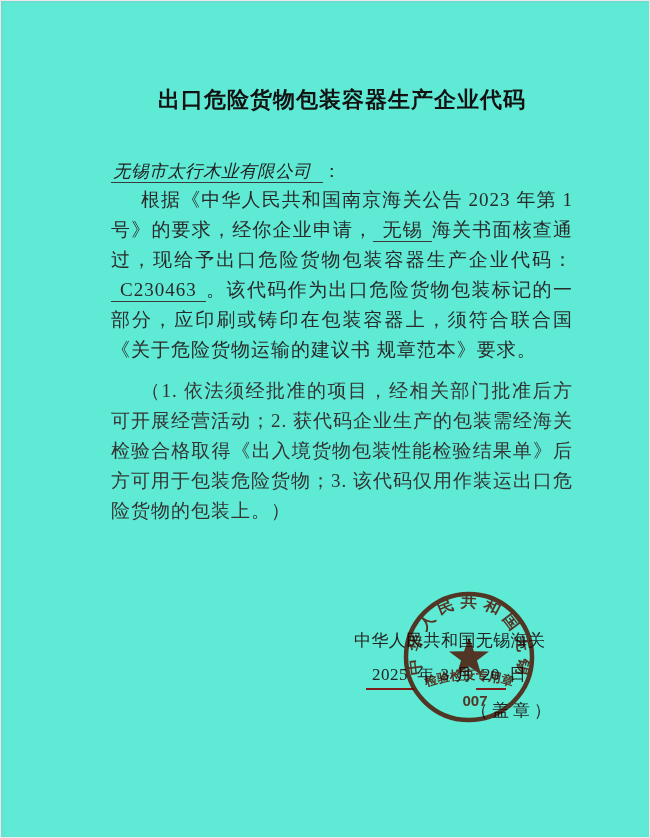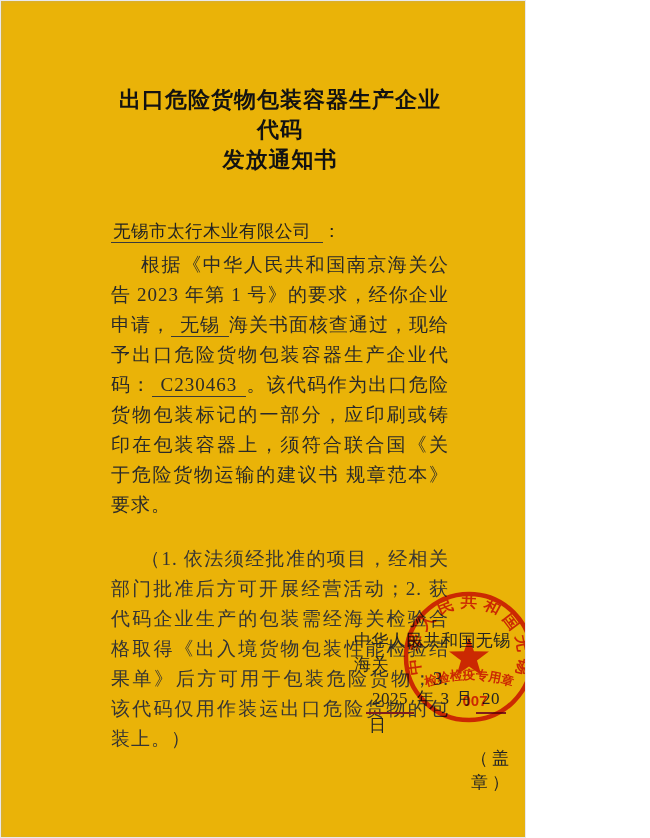--- a/index.html
+++ b/index.html
@@ -4,22 +4,22 @@
 <style>
   * { margin:0; padding:0; box-sizing:border-box; }
   html, body { width:650px; height:838px; }
   body {
     background:#ffffff;
     font-family:"Liberation Serif", serif;
     color:#262626;
   }
   .page {
     position:relative;
-    width:526px; height:838px;
-    background:#eab308;
+    width:650px; height:838px;
+    background:#5eead4;
     border:1px solid #e9e9ec;
     box-shadow: inset 2px 0 3px rgba(170,170,185,0.18), inset 0 2px 3px rgba(170,170,185,0.14);
     overflow:hidden;
   }
   .content { padding:84px 76px 0 110px; }
   .title {
     text-align:center;
     font-weight:bold;
     font-size:22px;
     line-height:30px;
@@ -29,30 +29,31 @@
   .addressee {
     margin-top:42px;
     font-size:17.5px;
     line-height:28px;
     color:#222;
     letter-spacing:0.5px;
   }
   .addressee .name {
     border-bottom:1px solid #3a3a3a;
     padding:0 12px 1px 2px;
+    font-style:italic;
   }
   .para {
     font-size:19px;
     line-height:30px;
     letter-spacing:1px;
     text-align:justify;
     color:#2a2a2a;
   }
-  .p1 { margin-top:5px; text-indent:30px; }
-  .p2 { margin-top:24px; text-indent:30px; color:#343434; }
+  .p1 { text-indent:30px; }
+  .p2 { margin-top:11px; text-indent:30px; color:#343434; }
   .blank {
     border-bottom:1px solid #3a3a3a;
     padding:0 9px 1px 9px;
     white-space:nowrap;
   }
   .signature {
     position:absolute;
     left:353px; top:628px;
     font-size:17px;
     line-height:24px;
@@ -81,21 +82,20 @@
   }
 </style>
 </head>
 <body>
 
 <div class="page">
   <div class="content">
 
     <div class="title">
       <div>出口危险货物包装容器生产企业代码</div>
-      <div>发放通知书</div>
     </div>
 
     <div class="addressee"><span class="name">无锡市太行木业有限公司</span><span>：</span></div>
 
     <p class="para p1"><span>根据《中华人民共和国南京海关公告 2023 年第 1 号》的要求，经你企业申请，</span><span class="blank">无锡</span><span>海关书面核查通过，现给予出口危险货物包装容器生产企业代码：</span><span class="blank">C230463</span><span>。该代码作为出口危险货物包装标记的一部分，应印刷或铸印在包装容器上，须符合联合国《关于危险货物运输的建议书 规章范本》要求。</span></p>
 
     <p class="para p2">（1. 依法须经批准的项目，经相关部门批准后方可开展经营活动；2. 获代码企业生产的包装需经海关检验合格取得《出入境货物包装性能检验结果单》后方可用于包装危险货物；3. 该代码仅用作装运出口危险货物的包装上。）</p>
 
   </div>
 

